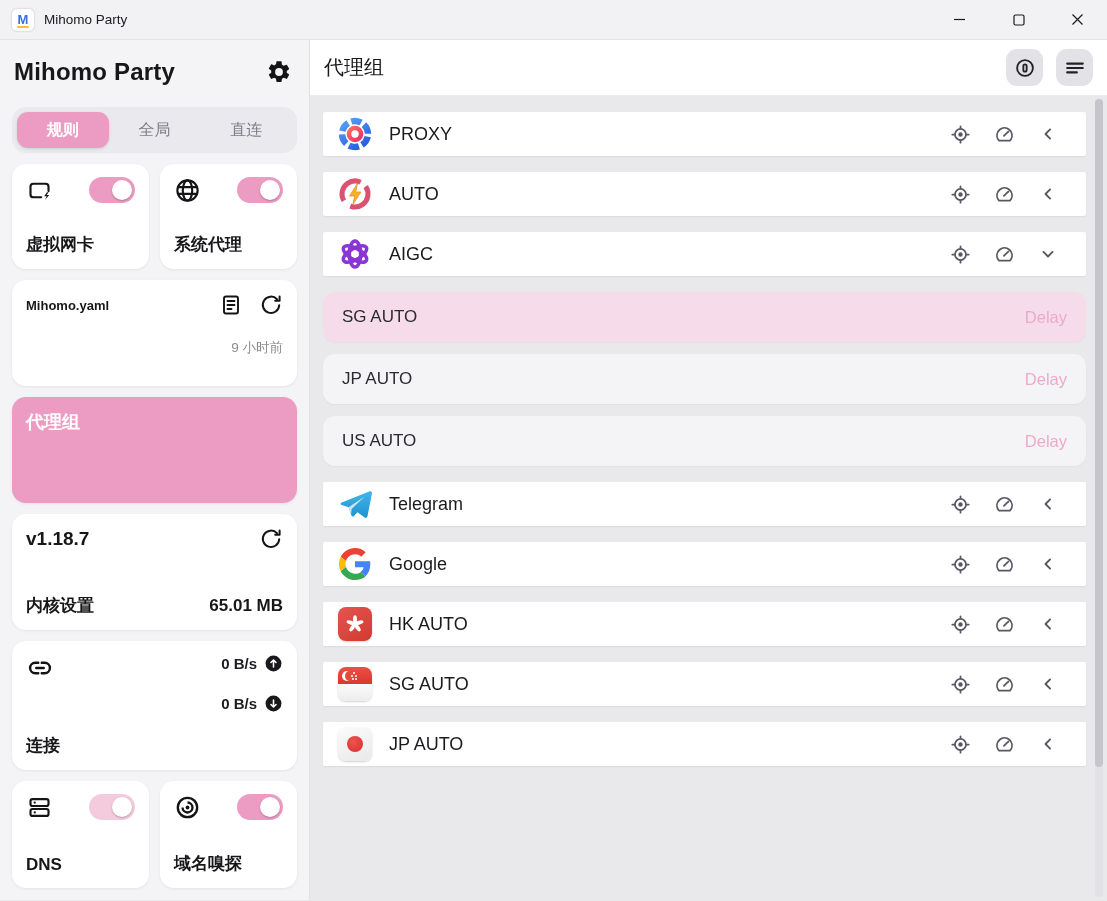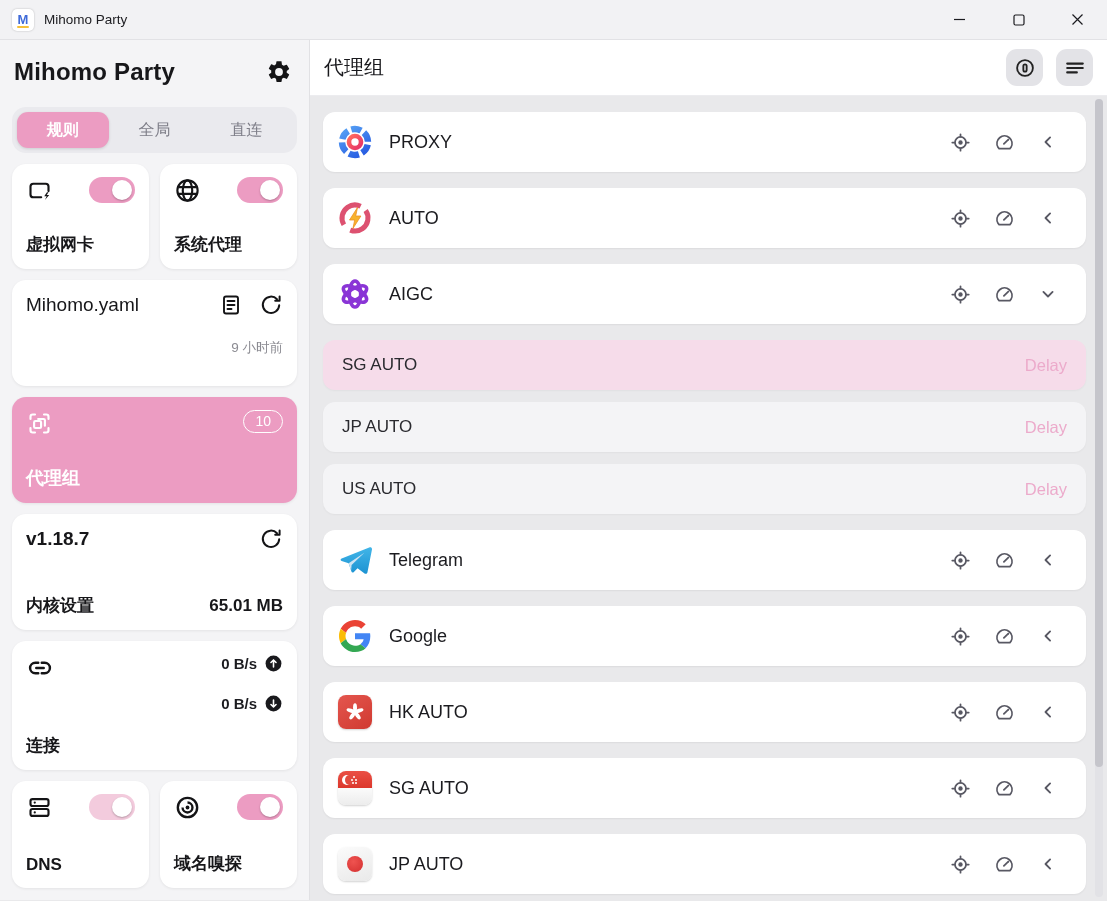--- a/index.html
+++ b/index.html
@@ -36,42 +36,42 @@
   .toggle-card{height:105px;display:flex;flex-direction:column;justify-content:space-between;cursor:pointer}
   .bottom-card{height:107px}
   .card-toprow{display:flex;justify-content:space-between;align-items:flex-start}
   .card-label{font-weight:bold;font-size:17px}
   .sb-icon{color:#141416;display:inline-flex}
   .switch{width:46px;height:26px;border-radius:13px;background:var(--primary);position:relative;flex:none;cursor:pointer}
   .switch::after{content:"";position:absolute;right:3px;top:3px;width:20px;height:20px;border-radius:50%;background:#fff;box-shadow:0 1px 2px rgba(0,0,0,.25)}
   .switch.light{background:var(--primary-light)}
   .profile-card{height:106px;cursor:pointer}
   .profile-row{display:flex;align-items:center}
-  .profile-name{font-weight:normal;font-size:19px}
+  .profile-name{font-weight:bold;font-size:13px}
   .profile-actions{margin-left:auto;display:flex;gap:16px;color:#141416}
   .icon-btn{border:none;background:transparent;padding:0;cursor:pointer;color:#141416;display:inline-flex}
   .profile-updated{text-align:right;color:#8b8b92;font-size:13.5px;margin-top:22px}
   .groups-card{background:var(--primary);color:#fff;height:106px;display:flex;flex-direction:column;justify-content:space-between;cursor:pointer}
   .badge{border:1.5px solid #fff;border-radius:999px;padding:2px 11px;font-size:14px;line-height:17px}
   .groups-card .card-label{font-size:18px}
   .core-card{height:117px;display:flex;flex-direction:column;justify-content:space-between}
   .row-between{display:flex;justify-content:space-between;align-items:center}
   .core-version{font-weight:bold;font-size:19px}
   .core-mem{font-weight:bold;font-size:17px}
   .conn-card{height:129px;display:flex;flex-direction:column;cursor:pointer}
   .traffic{display:flex;flex-direction:column;gap:21px;align-items:flex-end}
   .traffic-line{display:flex;align-items:center;gap:7px;font-size:15px;font-weight:600;color:#1c1c20}
   .conn-label{margin-top:auto;font-weight:bold;font-size:17px}
   
   .main-header{height:56px;background:#fff;border-bottom:1px solid #ececef;display:flex;align-items:center;padding:0 14px;flex:none}
   .main-title{font-size:20px;font-weight:400;color:#19191d}
   .header-actions{margin-left:auto;display:flex;gap:13px}
   .hbtn{width:37px;height:37px;border-radius:11px;background:#e3e3e7;border:none;display:flex;align-items:center;justify-content:center;cursor:pointer;color:#222}
   .list{flex:1;padding:16px 21px 0 13px;overflow:hidden;position:relative;background:#e9e9eb}
-  .group-row{height:60px;background:#fff;border-radius:12px;box-shadow:0 1px 2px rgba(0,0,0,.06);
+  .group-row{height:44px;background:#fff;border-radius:2px;box-shadow:0 1px 2px rgba(0,0,0,.06);
     display:flex;align-items:center;padding:0 28px 0 14px;margin-bottom:16px;cursor:pointer}
   .row-icon{width:36px;height:36px;margin-right:16px;display:flex;align-items:center;justify-content:center;flex:none}
   .row-name{font-size:18px;color:#1b1b1f}
   .row-actions{margin-left:auto;display:flex;align-items:center;gap:23px;color:#585863}
   .act{border:none;background:transparent;padding:0;cursor:pointer;color:#585863;display:inline-flex}
   .sub-row{height:50px;border-radius:12px;background:#f4f4f6;box-shadow:0 1px 2px rgba(0,0,0,.04);
     display:flex;align-items:center;padding:0 19px;margin-bottom:12px;font-size:17px;color:#2a2a2f;cursor:pointer}
   .sub-row.selected{background:var(--selected-row)}
   .delay{margin-left:auto;color:var(--delay-text);font-size:16.5px}
   
@@ -210,30 +210,20 @@
                 <path d="M20.2 12.2A8.2 8.2 0 1 1 18 6.2"></path>
                 <path d="M20.6 3.4v4.4h-4.4"></path>
               </svg>
           </button>
         </span>
       </div>
       <div class="profile-updated">9 小时前</div>
     </div>
 
     <div class="card groups-card">
-      <div class="card-toprow">
-        <span class="sb-icon" style="color:#fff">
-          <svg width="27" height="27" viewBox="0 0 24 24" fill="none" stroke="currentColor" stroke-width="1.9" stroke-linecap="round" stroke-linejoin="round">
-            <path d="M4 8V6a2 2 0 0 1 2-2h2M16 4h2a2 2 0 0 1 2 2v2M20 16v2a2 2 0 0 1-2 2h-2M8 20H6a2 2 0 0 1-2-2v-2"></path>
-            <rect x="7.2" y="9.8" width="6.2" height="6.2" rx="1.2"></rect>
-            <path d="M10.8 8h4.8a1.2 1.2 0 0 1 1.2 1.2V14"></path>
-          </svg>
-        </span>
-        <span class="badge">10</span>
-      </div>
       <span class="card-label">代理组</span>
     </div>
 
     <div class="card core-card">
       <div class="row-between">
         <span class="core-version">v1.18.7</span>
         <button class="icon-btn">
           <svg width="24" height="24" viewBox="0 0 24 24" fill="none" stroke="currentColor" stroke-width="2" stroke-linecap="round" stroke-linejoin="round">
               <path d="M20.2 12.2A8.2 8.2 0 1 1 18 6.2"></path>
               <path d="M20.6 3.4v4.4h-4.4"></path>

